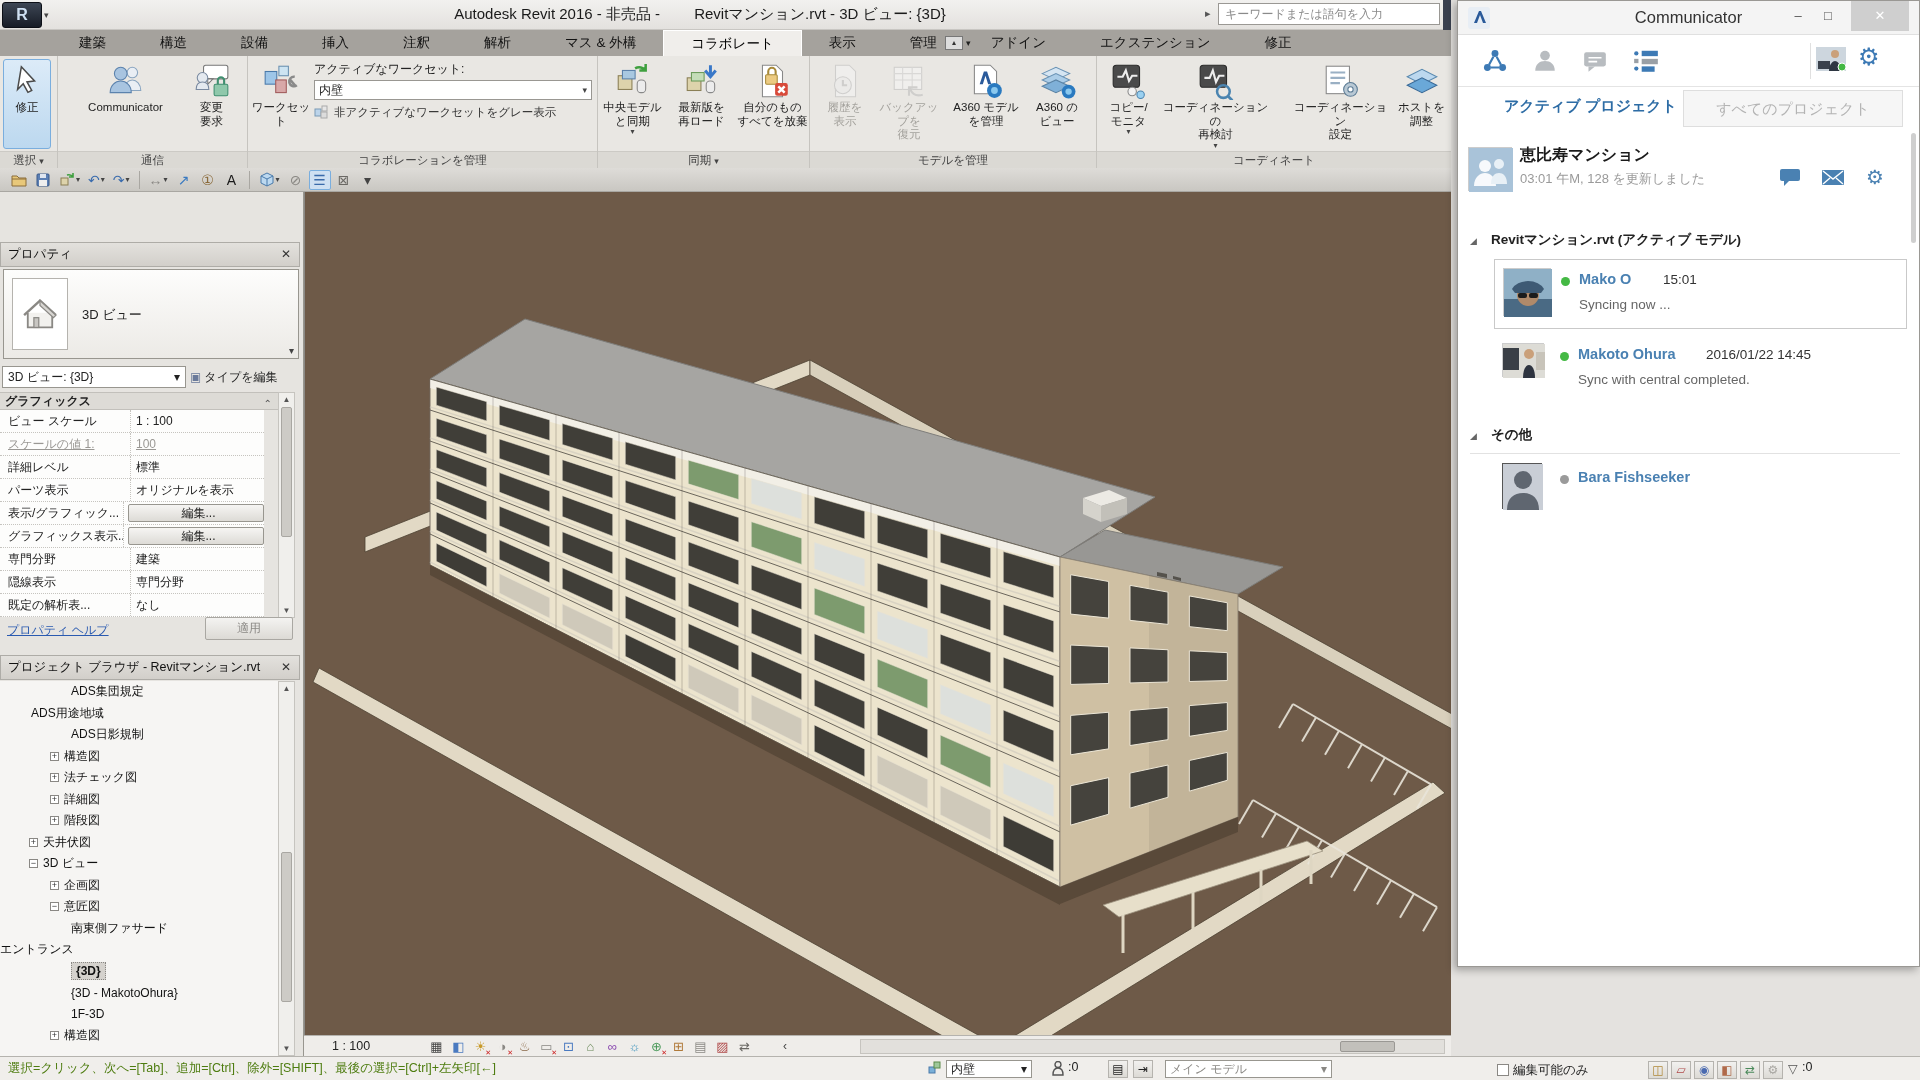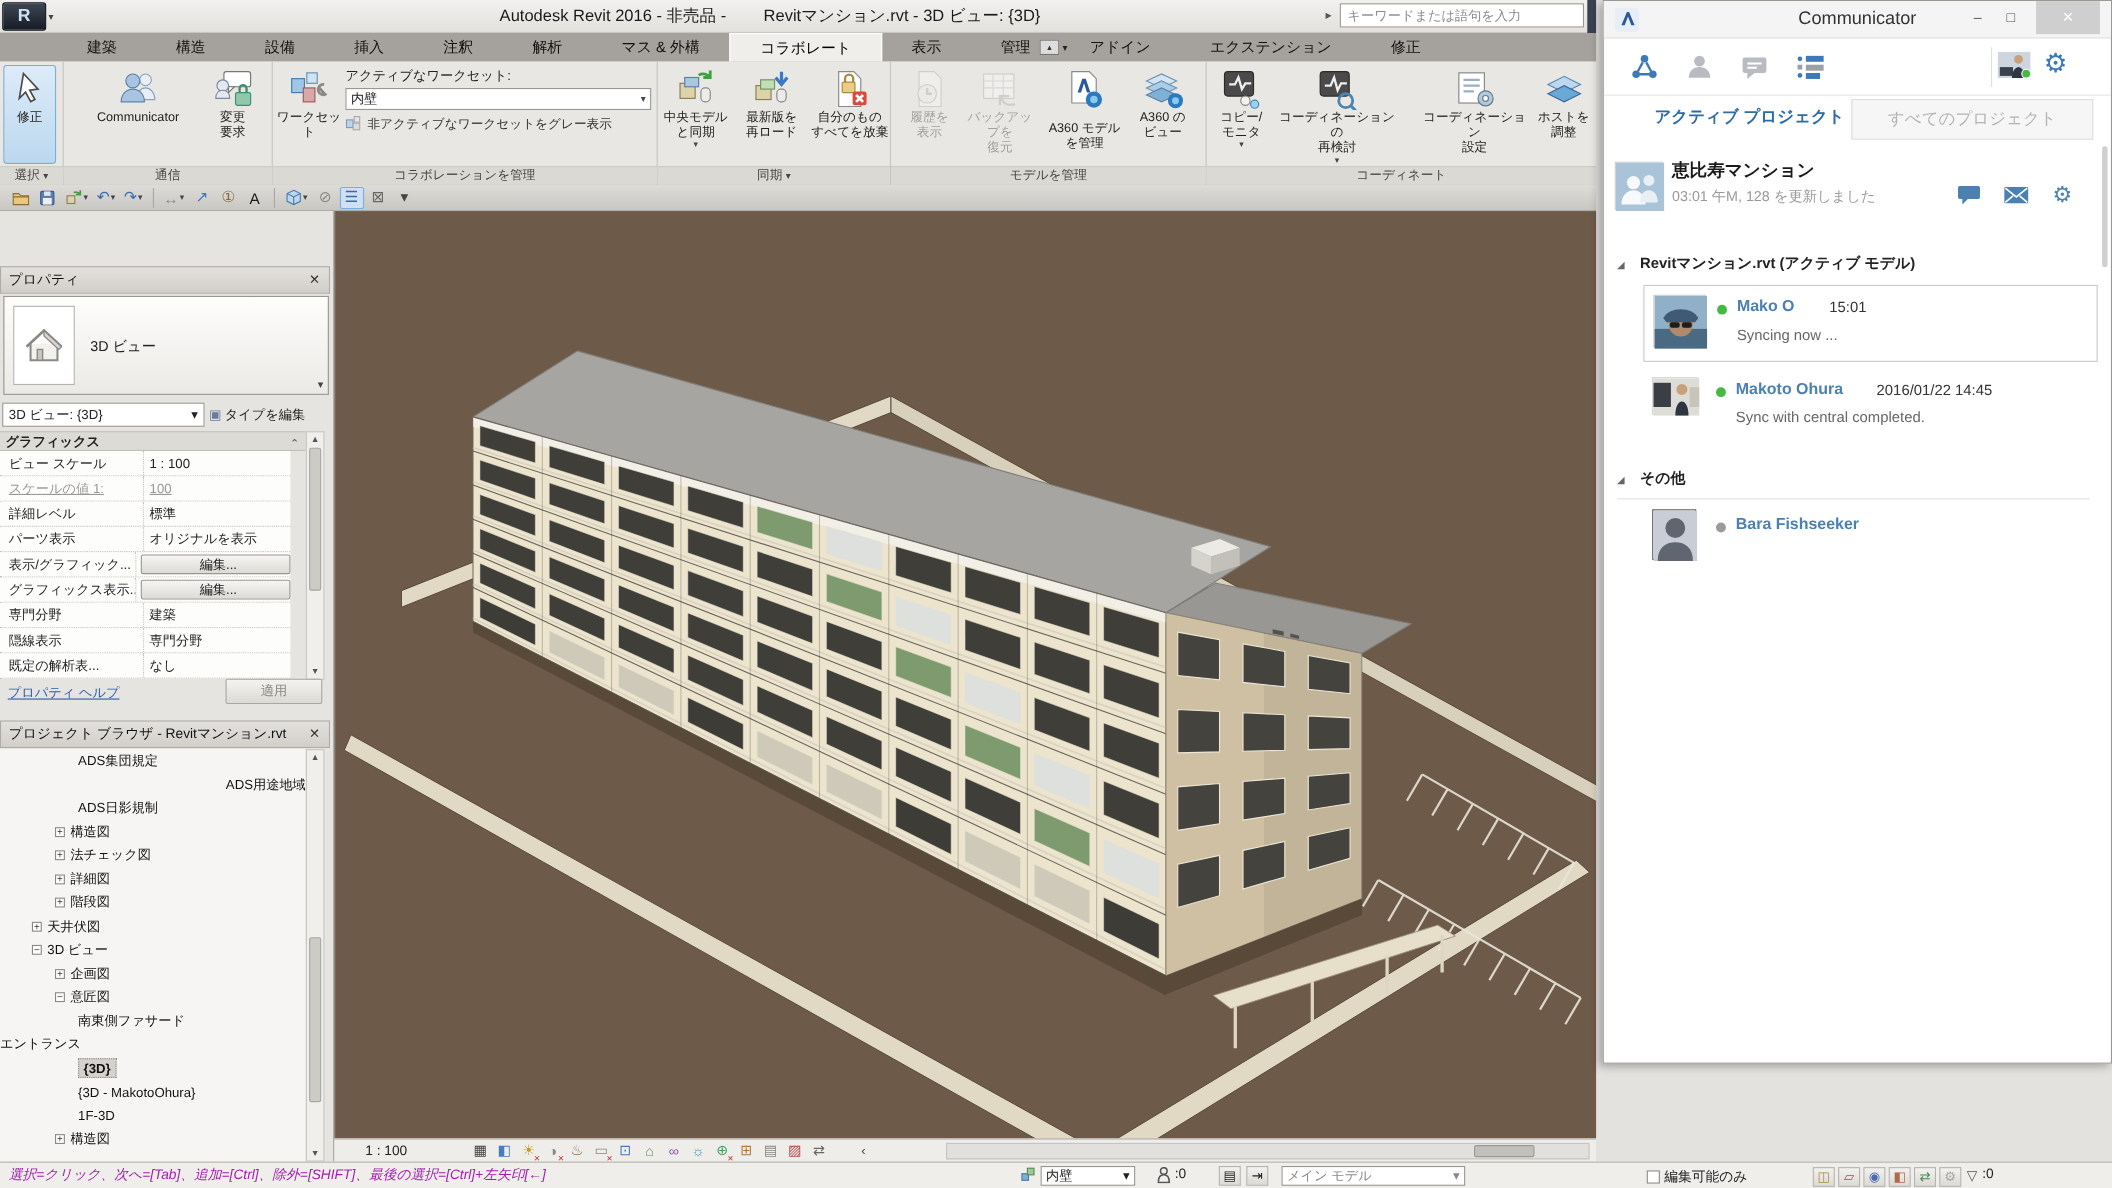--- a/index.html
+++ b/index.html
@@ -301,21 +301,21 @@
           <div class="bi">
             <svg width="38" height="38" viewBox="0 0 36 36">
                 <rect x="4" y="5" width="26" height="21" fill="#f6f6f6" stroke="#bbb"></rect>
                 <path d="M4 11 h26 M4 17 h26 M12 5 v21 M21 5 v21" stroke="#ccc"></path>
                 <path d="M31 31 c-7 2 -11 -1 -12 -7 m-1 8 v-8 h8" stroke="#bbb" stroke-width="2" fill="none"></path>
               </svg>
           </div>
           <div class="bl">バックアップを
 復元</div>
         </div>
-        <div class="bb" style="width:78px;gap:10px;">
+        <div class="bb" style="width:78px;">
           <div class="bi">
             <svg width="38" height="38" viewBox="0 0 36 36">
                 <path d="M7 3 h15 l6 6 v21 h-21z" fill="#fff" stroke="#888"></path>
                 <path d="M12 21 l4-12 3 0 4 12 -3 0 -2.5 -8 -2.5 8z" fill="#2a5a9a"></path>
                 <circle cx="26" cy="27" r="7" fill="#2a7ac0"></circle>
                 <circle cx="26" cy="27" r="3.2" fill="#8ac8ee"></circle>
               </svg>
           </div>
           <div class="bl">A360 モデル
 を管理</div>
@@ -535,21 +535,21 @@
     <div id="applybtn" class="abs">適用</div>
 
     <div class="palhead" id="browhead">
       <span>プロジェクト ブラウザ - Revitマンション.rvt</span>
       <span class="x">✕</span>
     </div>
     <div id="tree" class="abs">
         <div class="trow" style="padding-left: 71px;">
           <span class="tlb">ADS集団規定</span>
         </div>
-        <div class="trow" style="padding-left: 89px; justify-content: flex-end;">
+        <div class="trow" style="padding-left: 31px;">
           <span class="tlb">ADS用途地域</span>
         </div>
         <div class="trow" style="padding-left: 71px;">
           <span class="tlb">ADS日影規制</span>
         </div>
         <div class="trow" style="padding-left: 50px;">
           <span class="texp">+</span>
           <span class="tlb">構造図</span>
         </div>
         <div class="trow" style="padding-left: 50px;">
@@ -919,21 +919,21 @@
             <path d="M4 46 c0-12 7-17 16-17 s16 5 16 17z" fill="#5f6670"></path>
           </svg>
       </span>
       <span class="dot" style="left:66px;top:14px;background:#9a9a9a;"></span>
       <span class="mname" style="left:84px;top:8px;">Bara Fishseeker</span>
     </div>
     <div id="commscroll"></div>
   </div>
 
   <div id="statusbar" class="abs">
-    <span class="sbit" style="left:8px;color:#a21caf;font-style:italic;">選択=クリック、次へ=[Tab]、追加=[Ctrl]、除外=[SHIFT]、最後の選択=[Ctrl]+左矢印[←]</span>
+    <span class="sbit" style="left:8px;color:#4d7c0f;">選択=クリック、次へ=[Tab]、追加=[Ctrl]、除外=[SHIFT]、最後の選択=[Ctrl]+左矢印[←]</span>
     <span class="sbit" style="left:928px;top:4px;">
       <svg width="14" height="14" viewBox="0 0 14 14">
           <rect x="1" y="6" width="6" height="6" fill="#7ab0d8" stroke="#4a7aaa"></rect>
           <rect x="6" y="1" width="6" height="6" fill="#9ec89a" stroke="#5a8a4a"></rect>
         </svg>
     </span>
     <span class="sbit scombo" style="left:946px;width:86px;">
       <span>内壁</span>
       <span class="cd">▾</span>
     </span>

